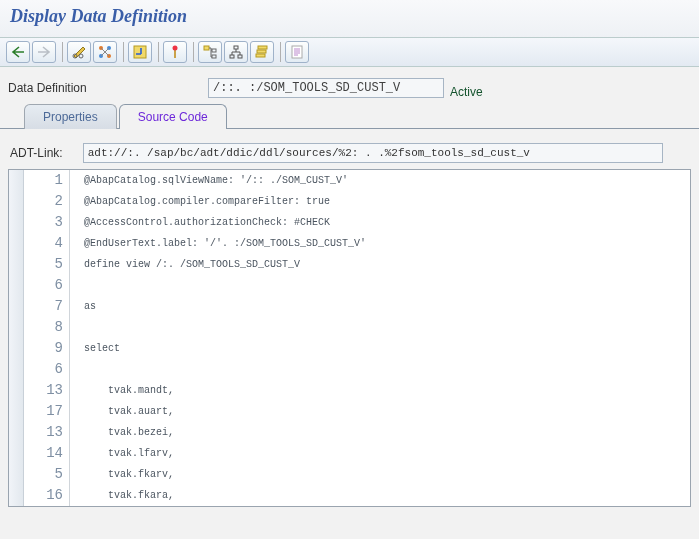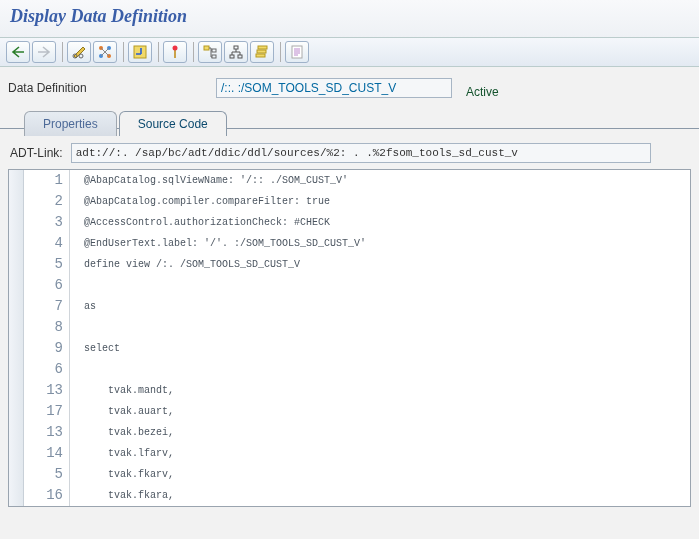--- a/index.html
+++ b/index.html
@@ -50,34 +50,33 @@
     width: 1px;
     height: 20px;
     background: #b0b0b0;
     margin: 0 4px;
   }
   svg { display:block; }
   .header-row {
     display: flex;
     align-items: center;
     padding: 10px 24px 4px 8px;
-    gap: 8px;
   }
   .hdr-label {
     width: 200px;
     color: #333;
   }
   .hdr-field {
     width: 236px;
     border: 1px solid #a7b5c4;
     background: #f5f7f9;
     padding: 2px 4px;
-    font-family: Liberation Sans, sans-serif;
+    font-family: Liberation Mono, monospace;
     font-size: 12px;
-    color: #0369a1;
+    color: #404040;
     box-sizing: border-box;
     height: 20px;
     line-height: 15px;
     overflow: hidden;
     white-space: nowrap;
   }
   .hdr-status {
     padding-left: 6px;
     color: #14532d;
     margin-top: 8px;
@@ -92,39 +91,39 @@
   .tab {
     border: 1px solid #9fa7b0;
     border-bottom: none;
     background: linear-gradient(#e6ecf2,#d7dde5);
     padding: 5px 18px;
     border-radius: 6px 6px 0 0;
     margin-right: 2px;
     color: #4d6a98;
     cursor: pointer;
     position: relative;
-    top: 8px;
+    top: 1px;
     font-size: 12px;
   }
   .tab.active {
     background: #f2f2f2;
     border-color: #8b99a8;
-    color: #0c4a6e;
+    color: #6d28d9;
   }
   .tab-panel {
     border-top: 1px solid #8b99a8;
     background: #f2f2f2;
     padding: 14px 6px 6px 6px;
     position: relative;
     z-index:1;
   }
   .adt-row {
     display: flex;
     align-items: center;
-    gap: 8px;
+    gap: 20px;
     margin-bottom: 6px;
     padding-left: 4px;
   }
   .adt-label { color:#333; }
   .adt-field {
     flex: 1;
     max-width: 580px;
     border: 1px solid #a7b5c4;
     background: #f5f7f9;
     padding: 2px 4px;

